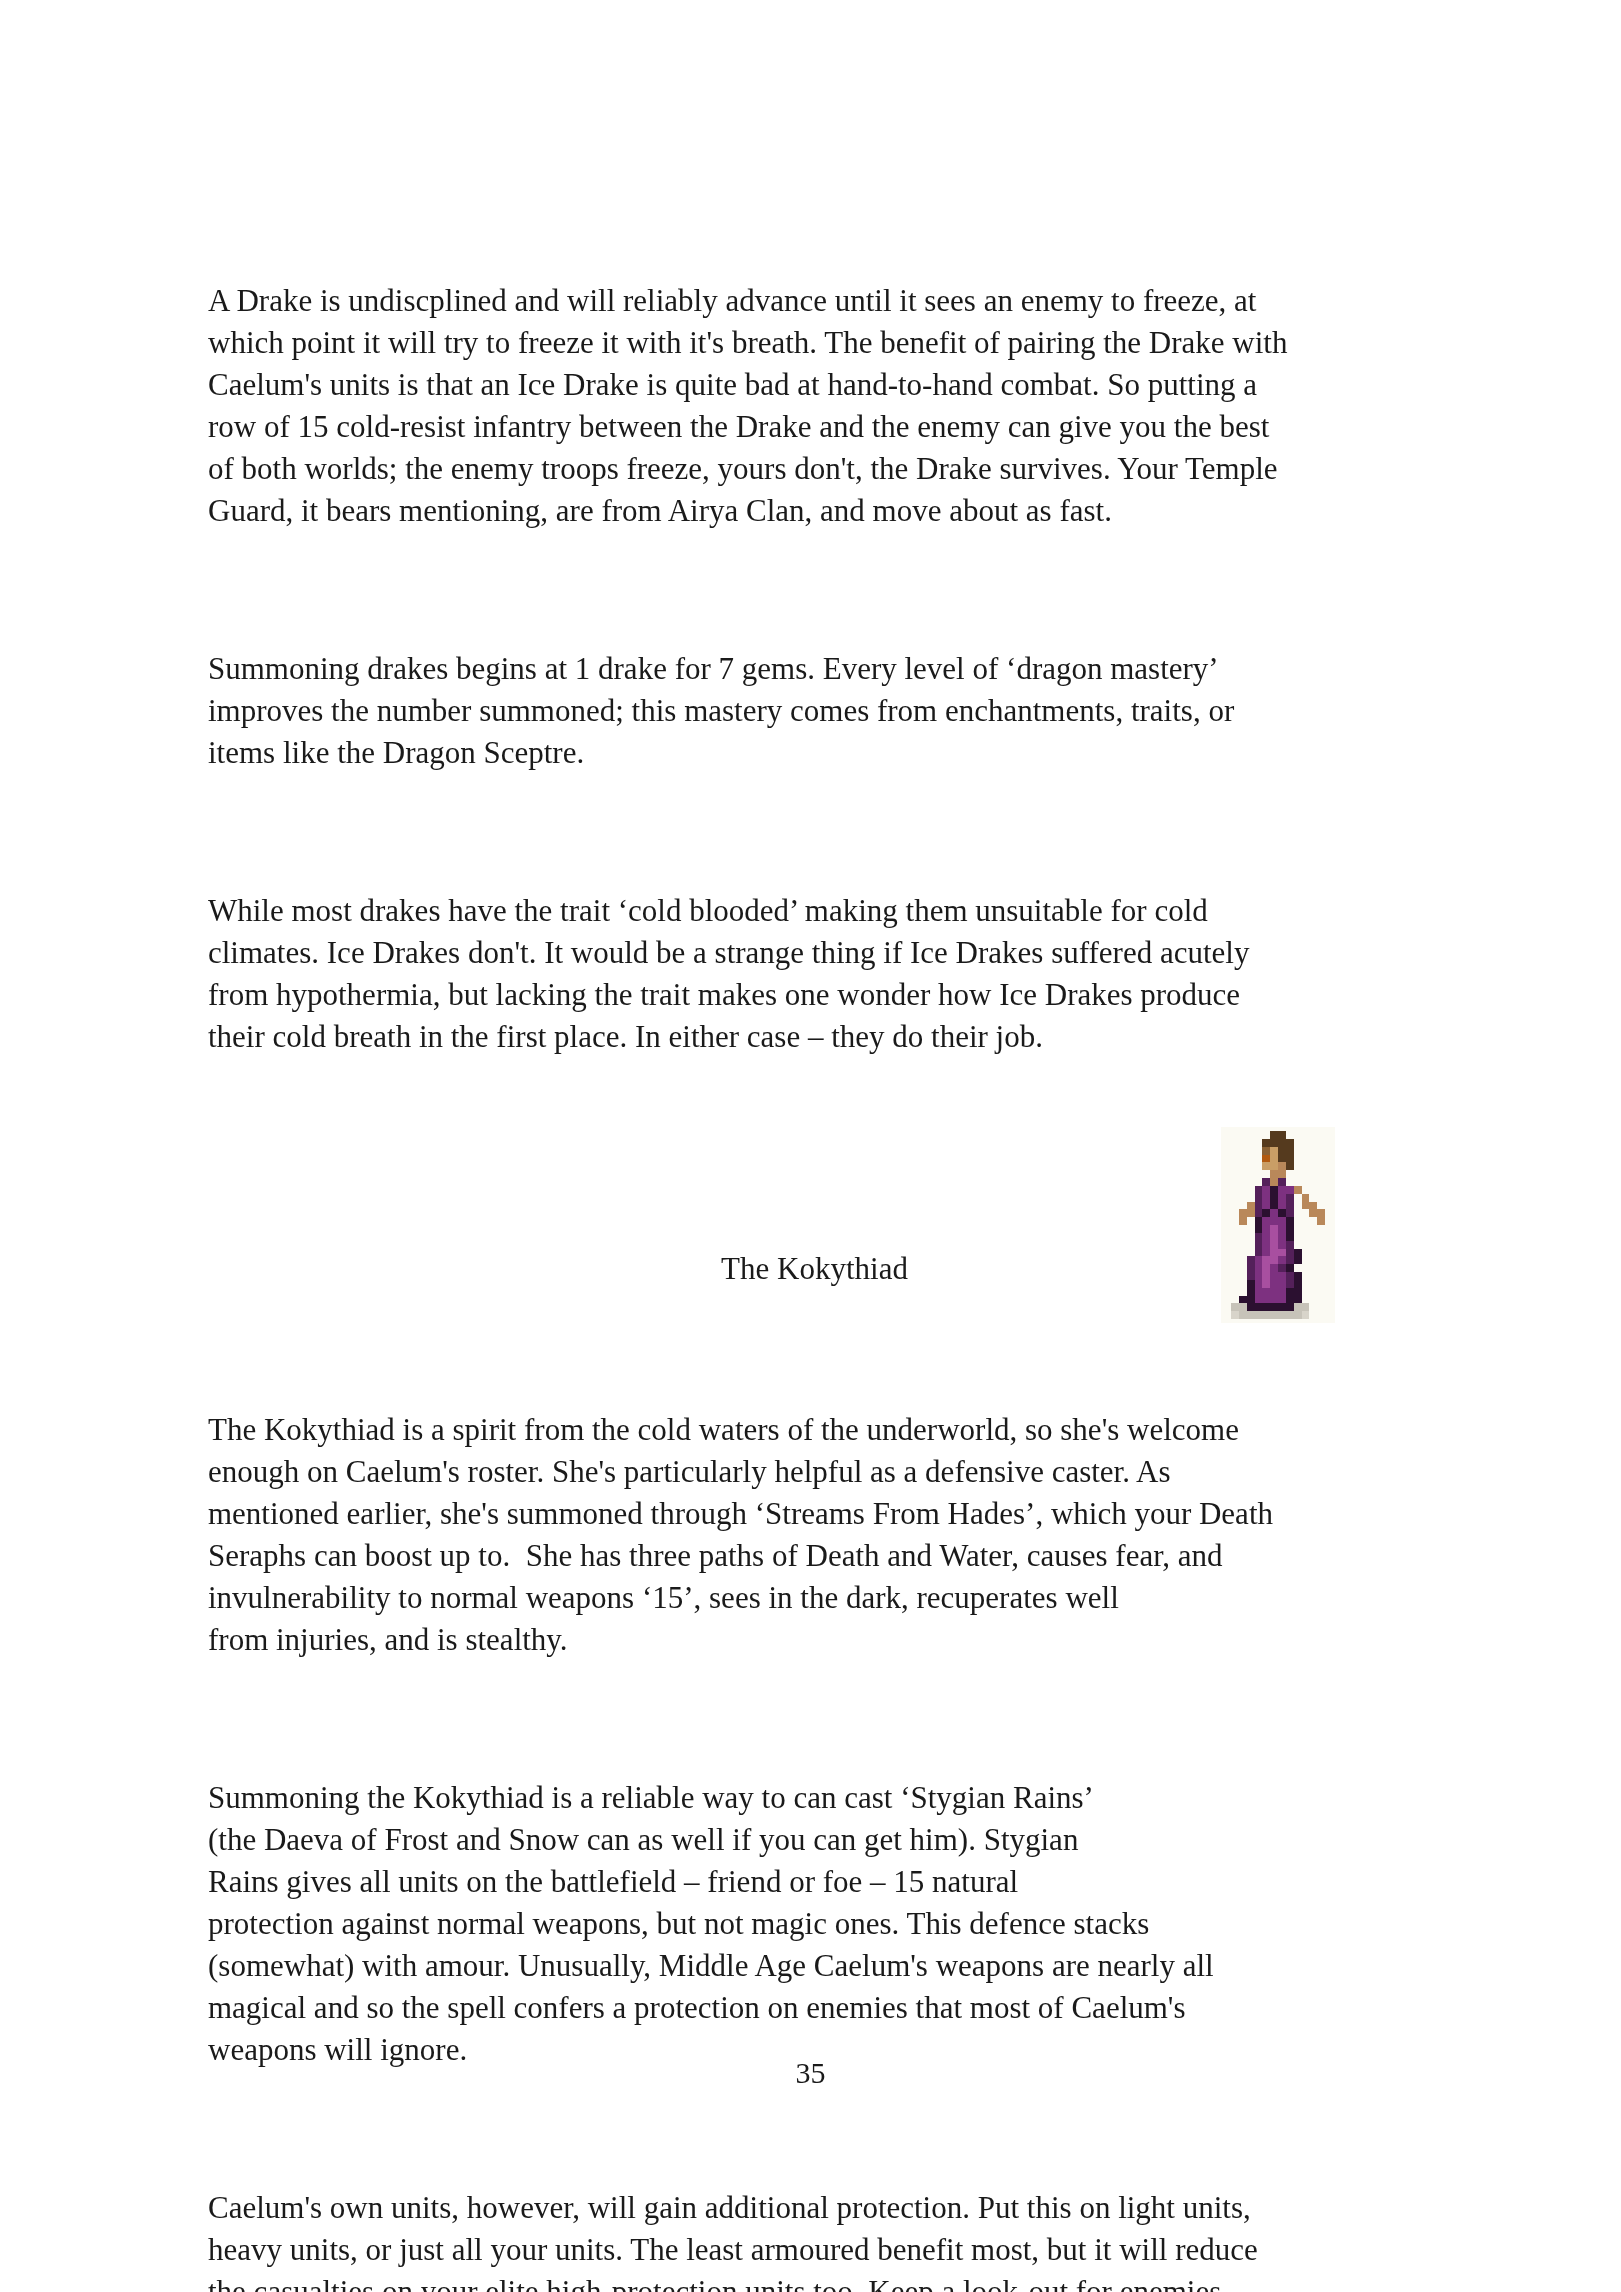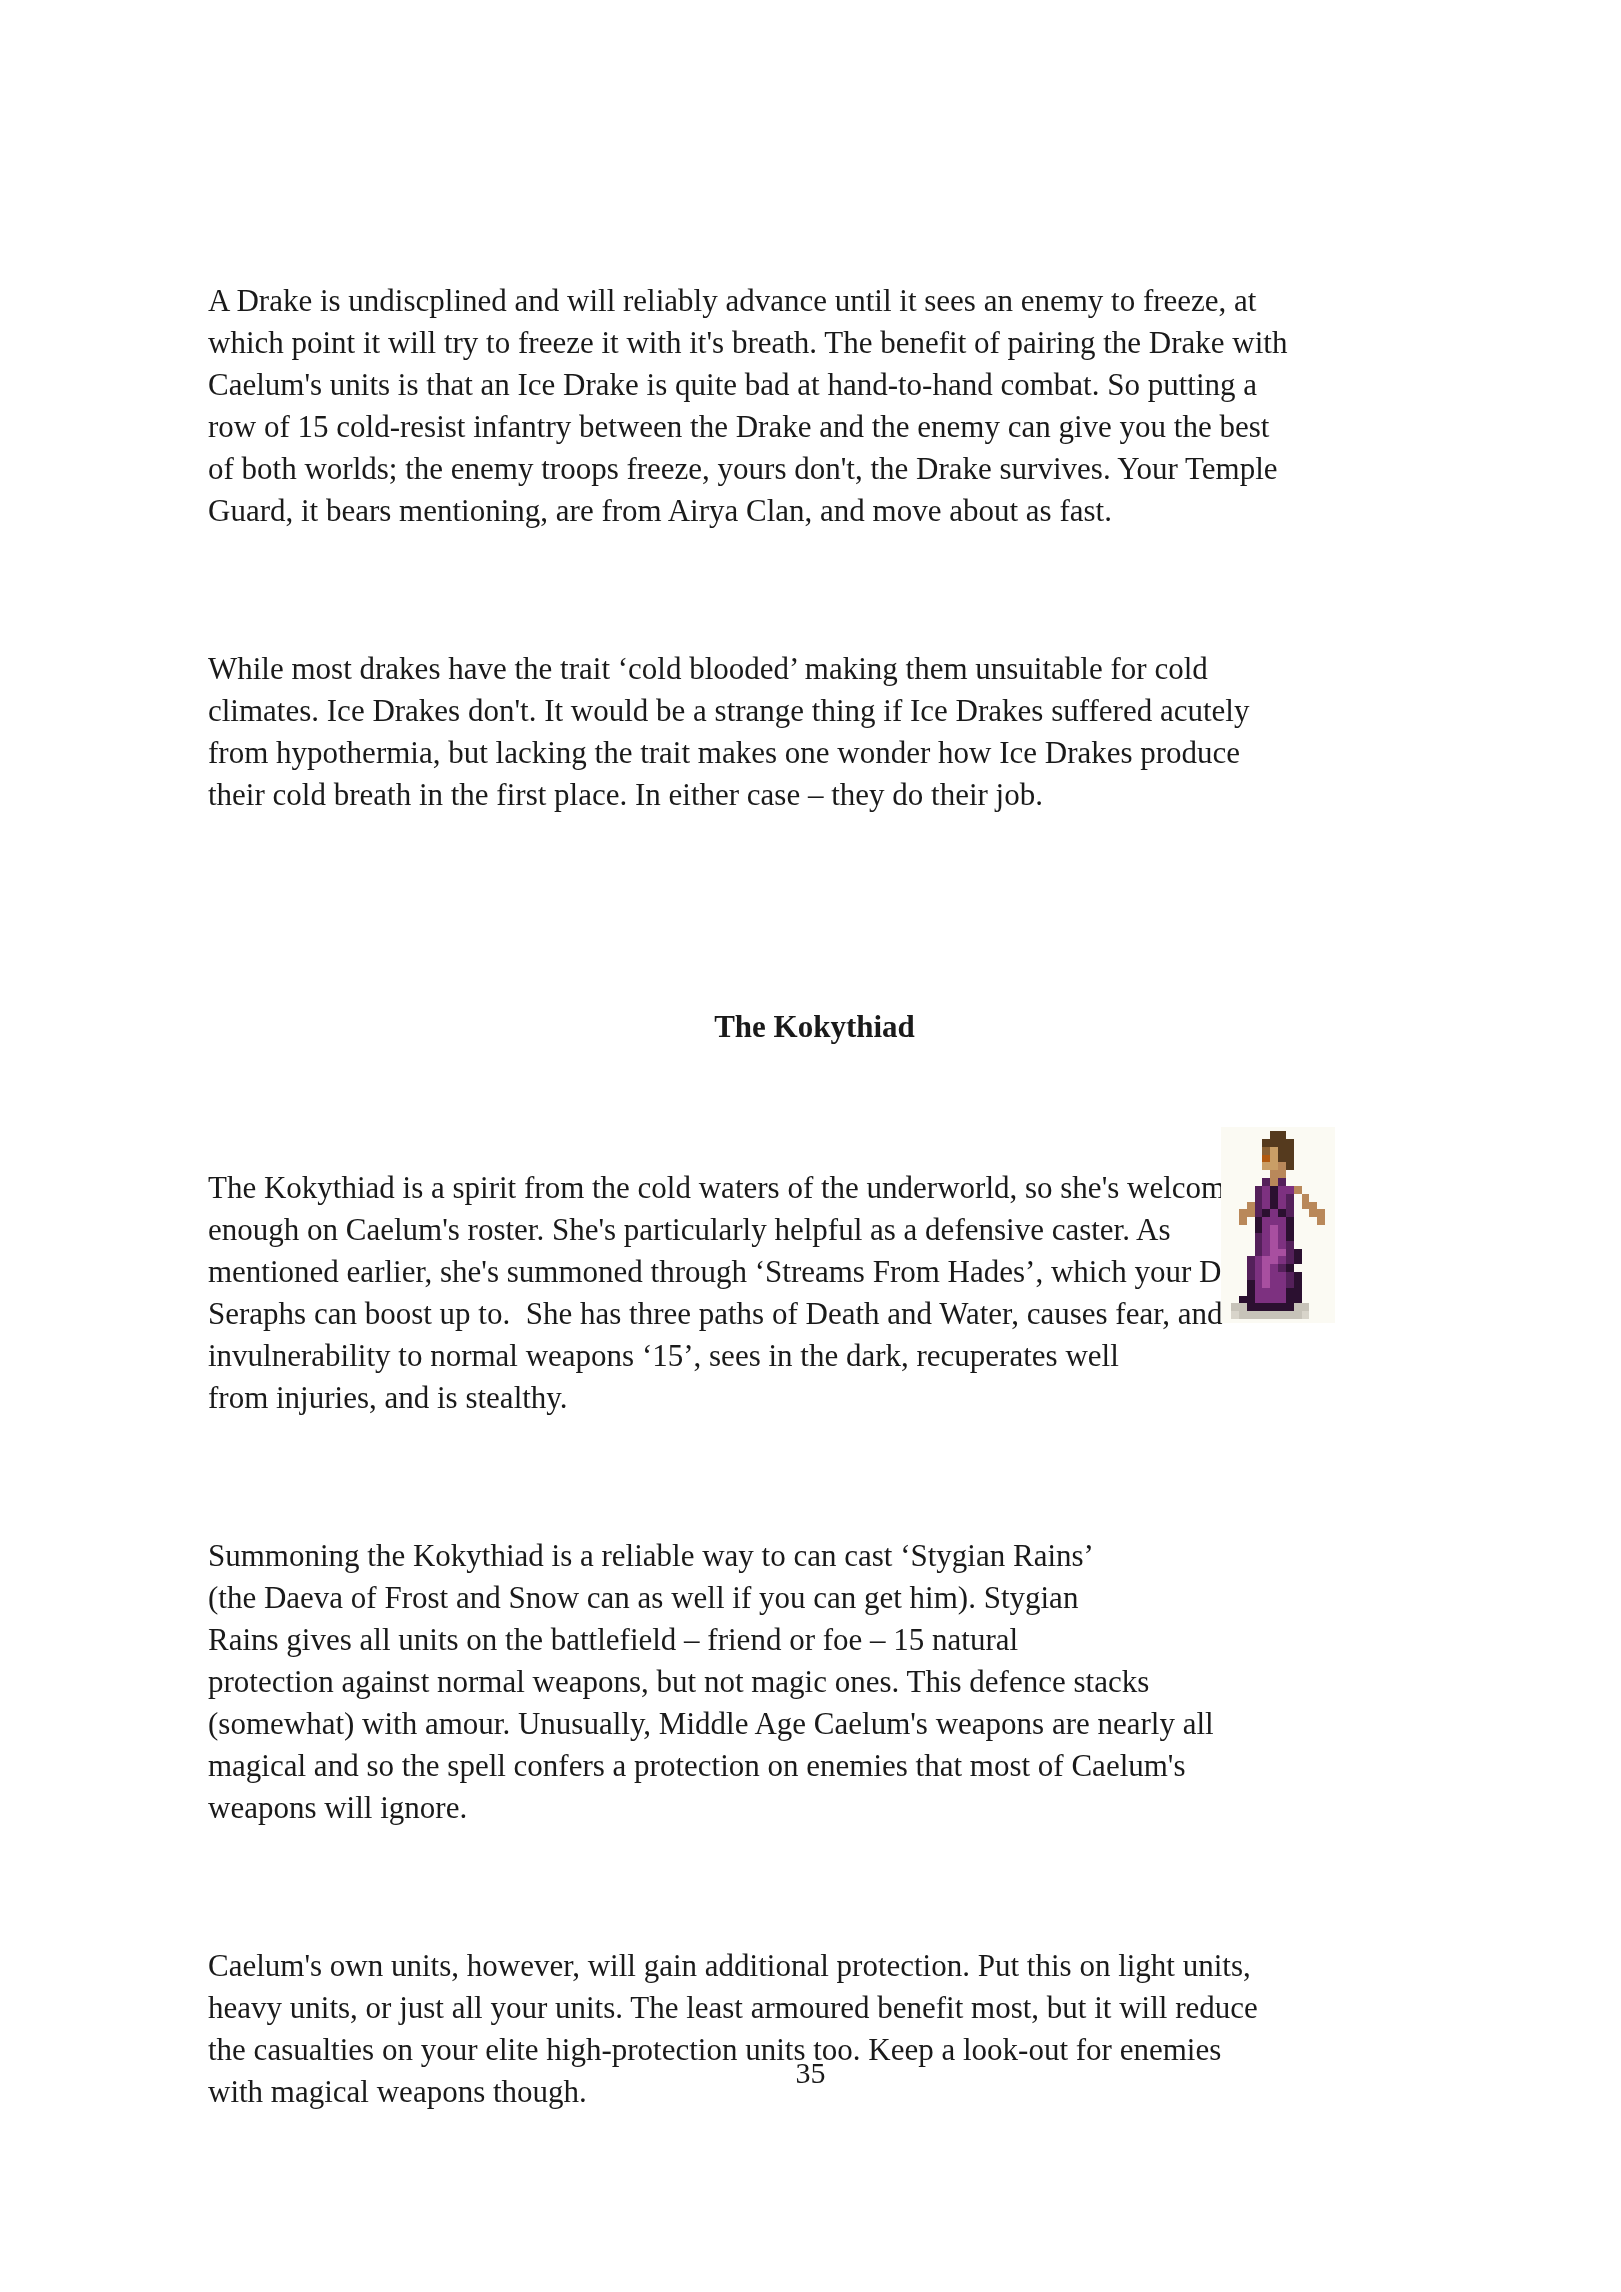--- a/index.html
+++ b/index.html
@@ -25,21 +25,21 @@
     line-height: 42px;
     white-space: pre-wrap;
   }
   p.body {
     margin: 0 0 32px 12px;
   }
   h2.heading {
     margin: 74px 0 35px 0;
     font-size: 31px;
     line-height: 42px;
-    font-weight: bold;
+    font-weight: normal;
     text-align: center;
     white-space: normal;
   }
   .sprite-box {
     position: absolute;
     left: 1221px;
     top: 1127px;
     width: 114px;
     height: 196px;
     background: #fbfaf3;
@@ -63,20 +63,23 @@
 
 <div class="page">
 
   <div class="content">
     <p class="body">A Drake is undiscplined and will reliably advance until it sees an enemy to freeze, at
 which point it will try to freeze it with it's breath. The benefit of pairing the Drake with
 Caelum's units is that an Ice Drake is quite bad at hand-to-hand combat. So putting a
 row of 15 cold-resist infantry between the Drake and the enemy can give you the best
 of both worlds; the enemy troops freeze, yours don't, the Drake survives. Your Temple
 Guard, it bears mentioning, are from Airya Clan, and move about as fast.</p>
+    <p class="body">Summoning drakes begins at 1 drake for 7 gems. Every level of ‘dragon mastery’
+improves the number summoned; this mastery comes from enchantments, traits, or
+items like the Dragon Sceptre.</p>
     <p class="body">While most drakes have the trait ‘cold blooded’ making them unsuitable for cold
 climates. Ice Drakes don't. It would be a strange thing if Ice Drakes suffered acutely
 from hypothermia, but lacking the trait makes one wonder how Ice Drakes produce
 their cold breath in the first place. In either case – they do their job.</p>
     <h2 class="heading">The Kokythiad</h2>
     <p class="body">The Kokythiad is a spirit from the cold waters of the underworld, so she's welcome
 enough on Caelum's roster. She's particularly helpful as a defensive caster. As
 mentioned earlier, she's summoned through ‘Streams From Hades’, which your Death
 Seraphs can boost up to.  She has three paths of Death and Water, causes fear, and
 invulnerability to normal weapons ‘15’, sees in the dark, recuperates well

